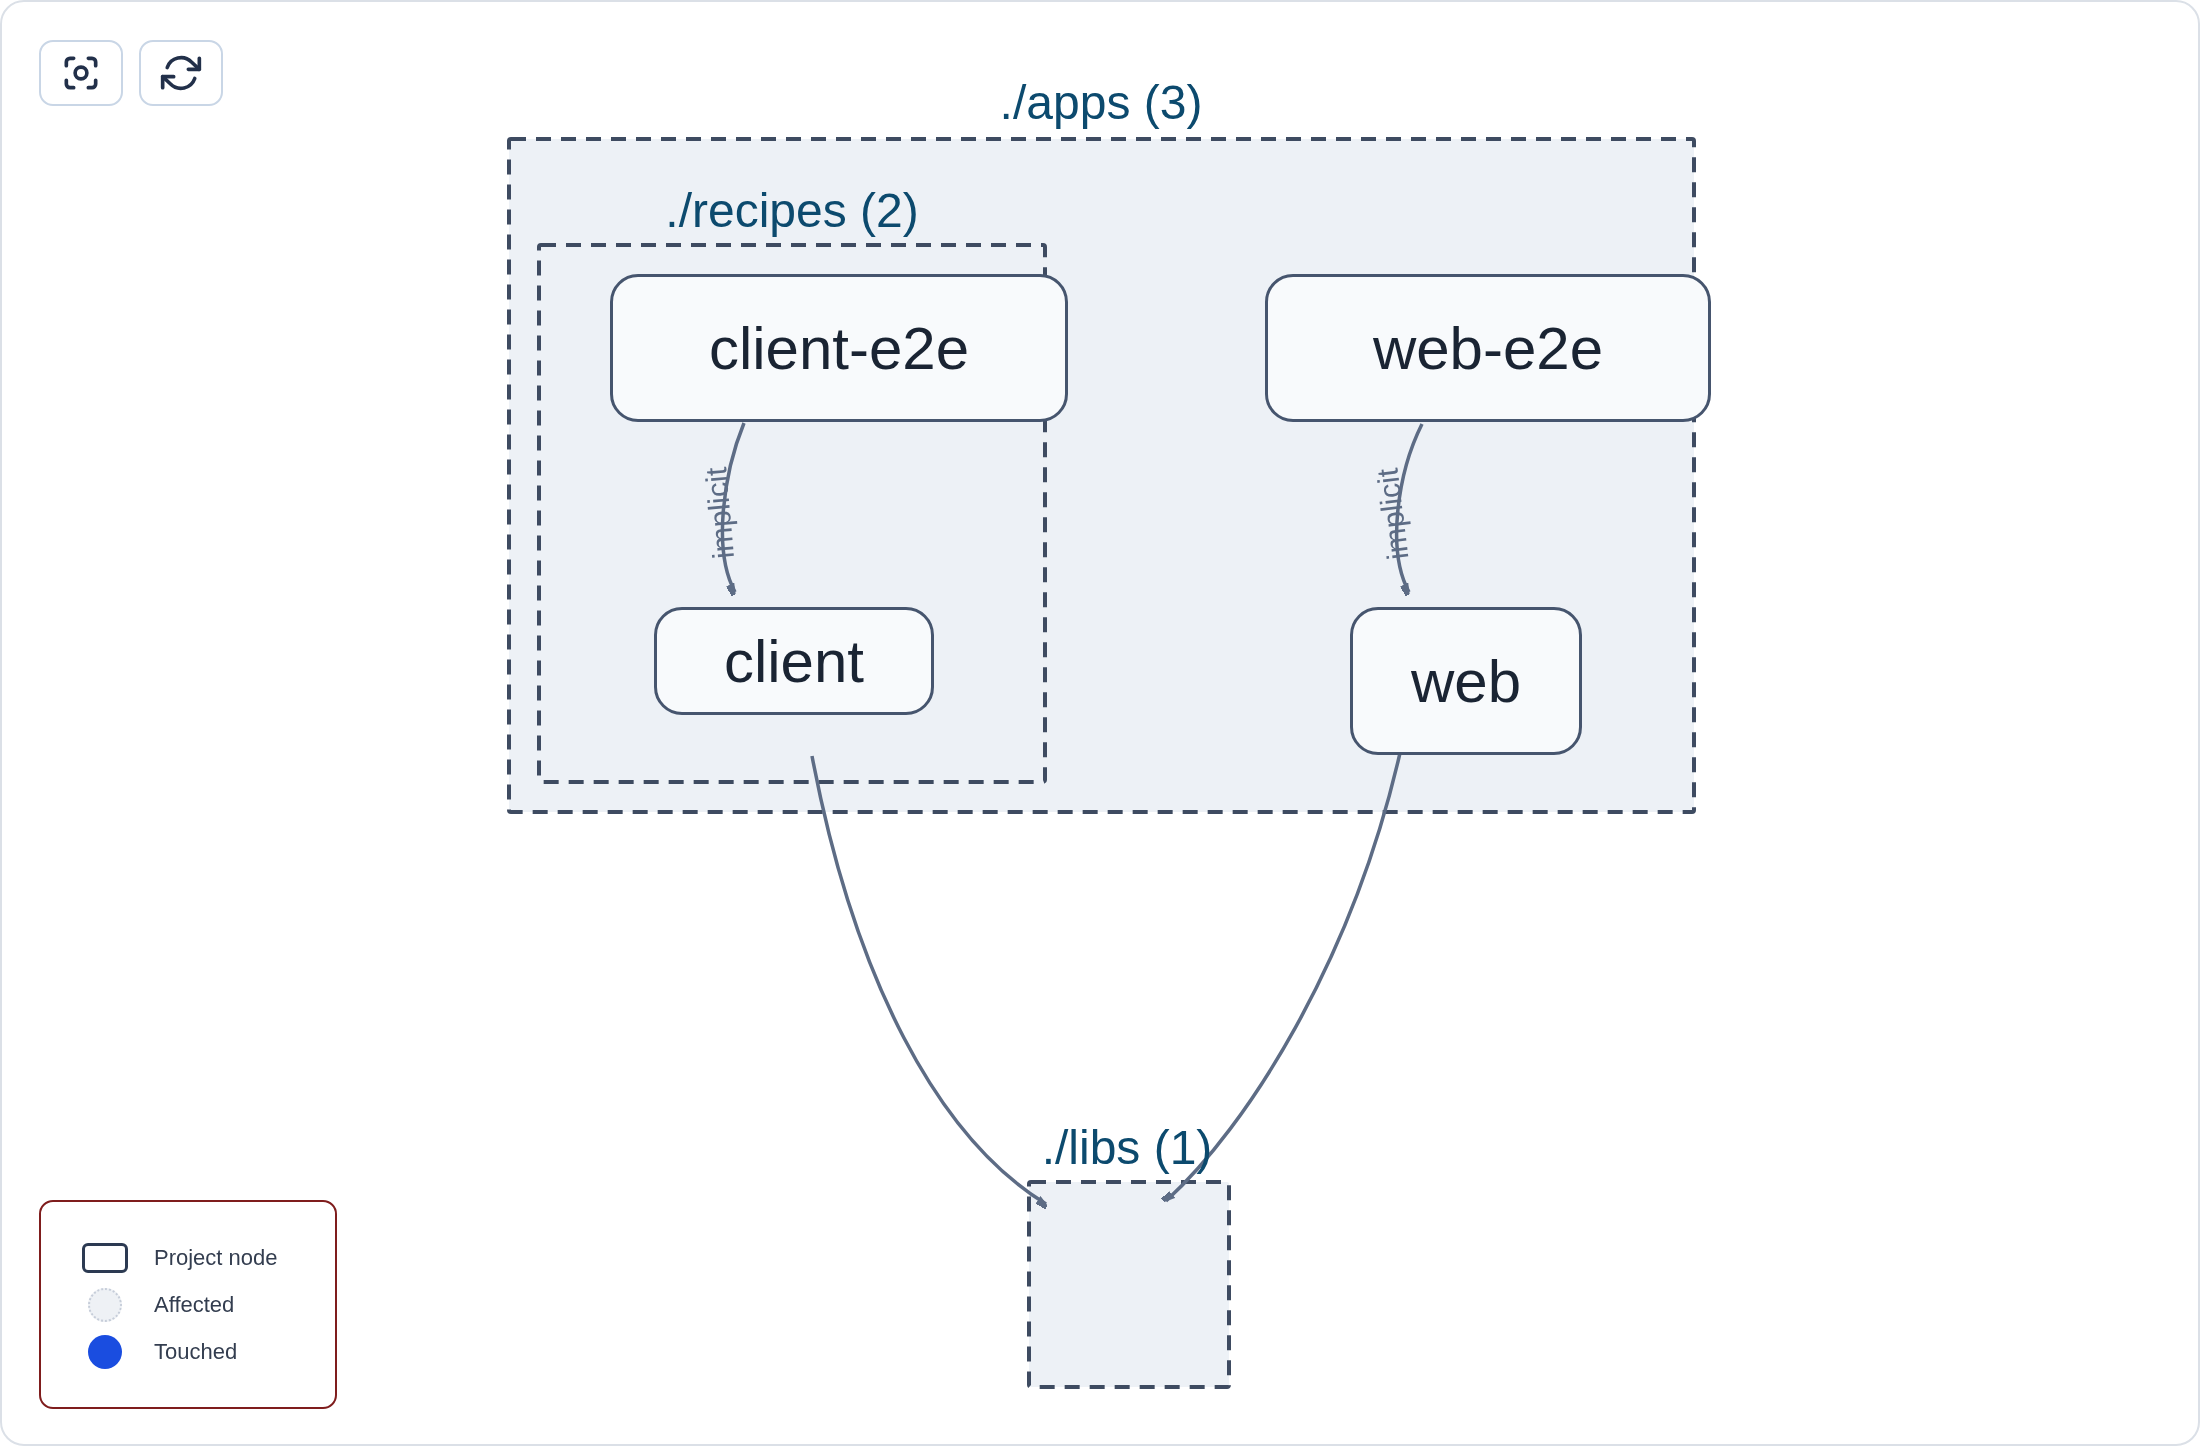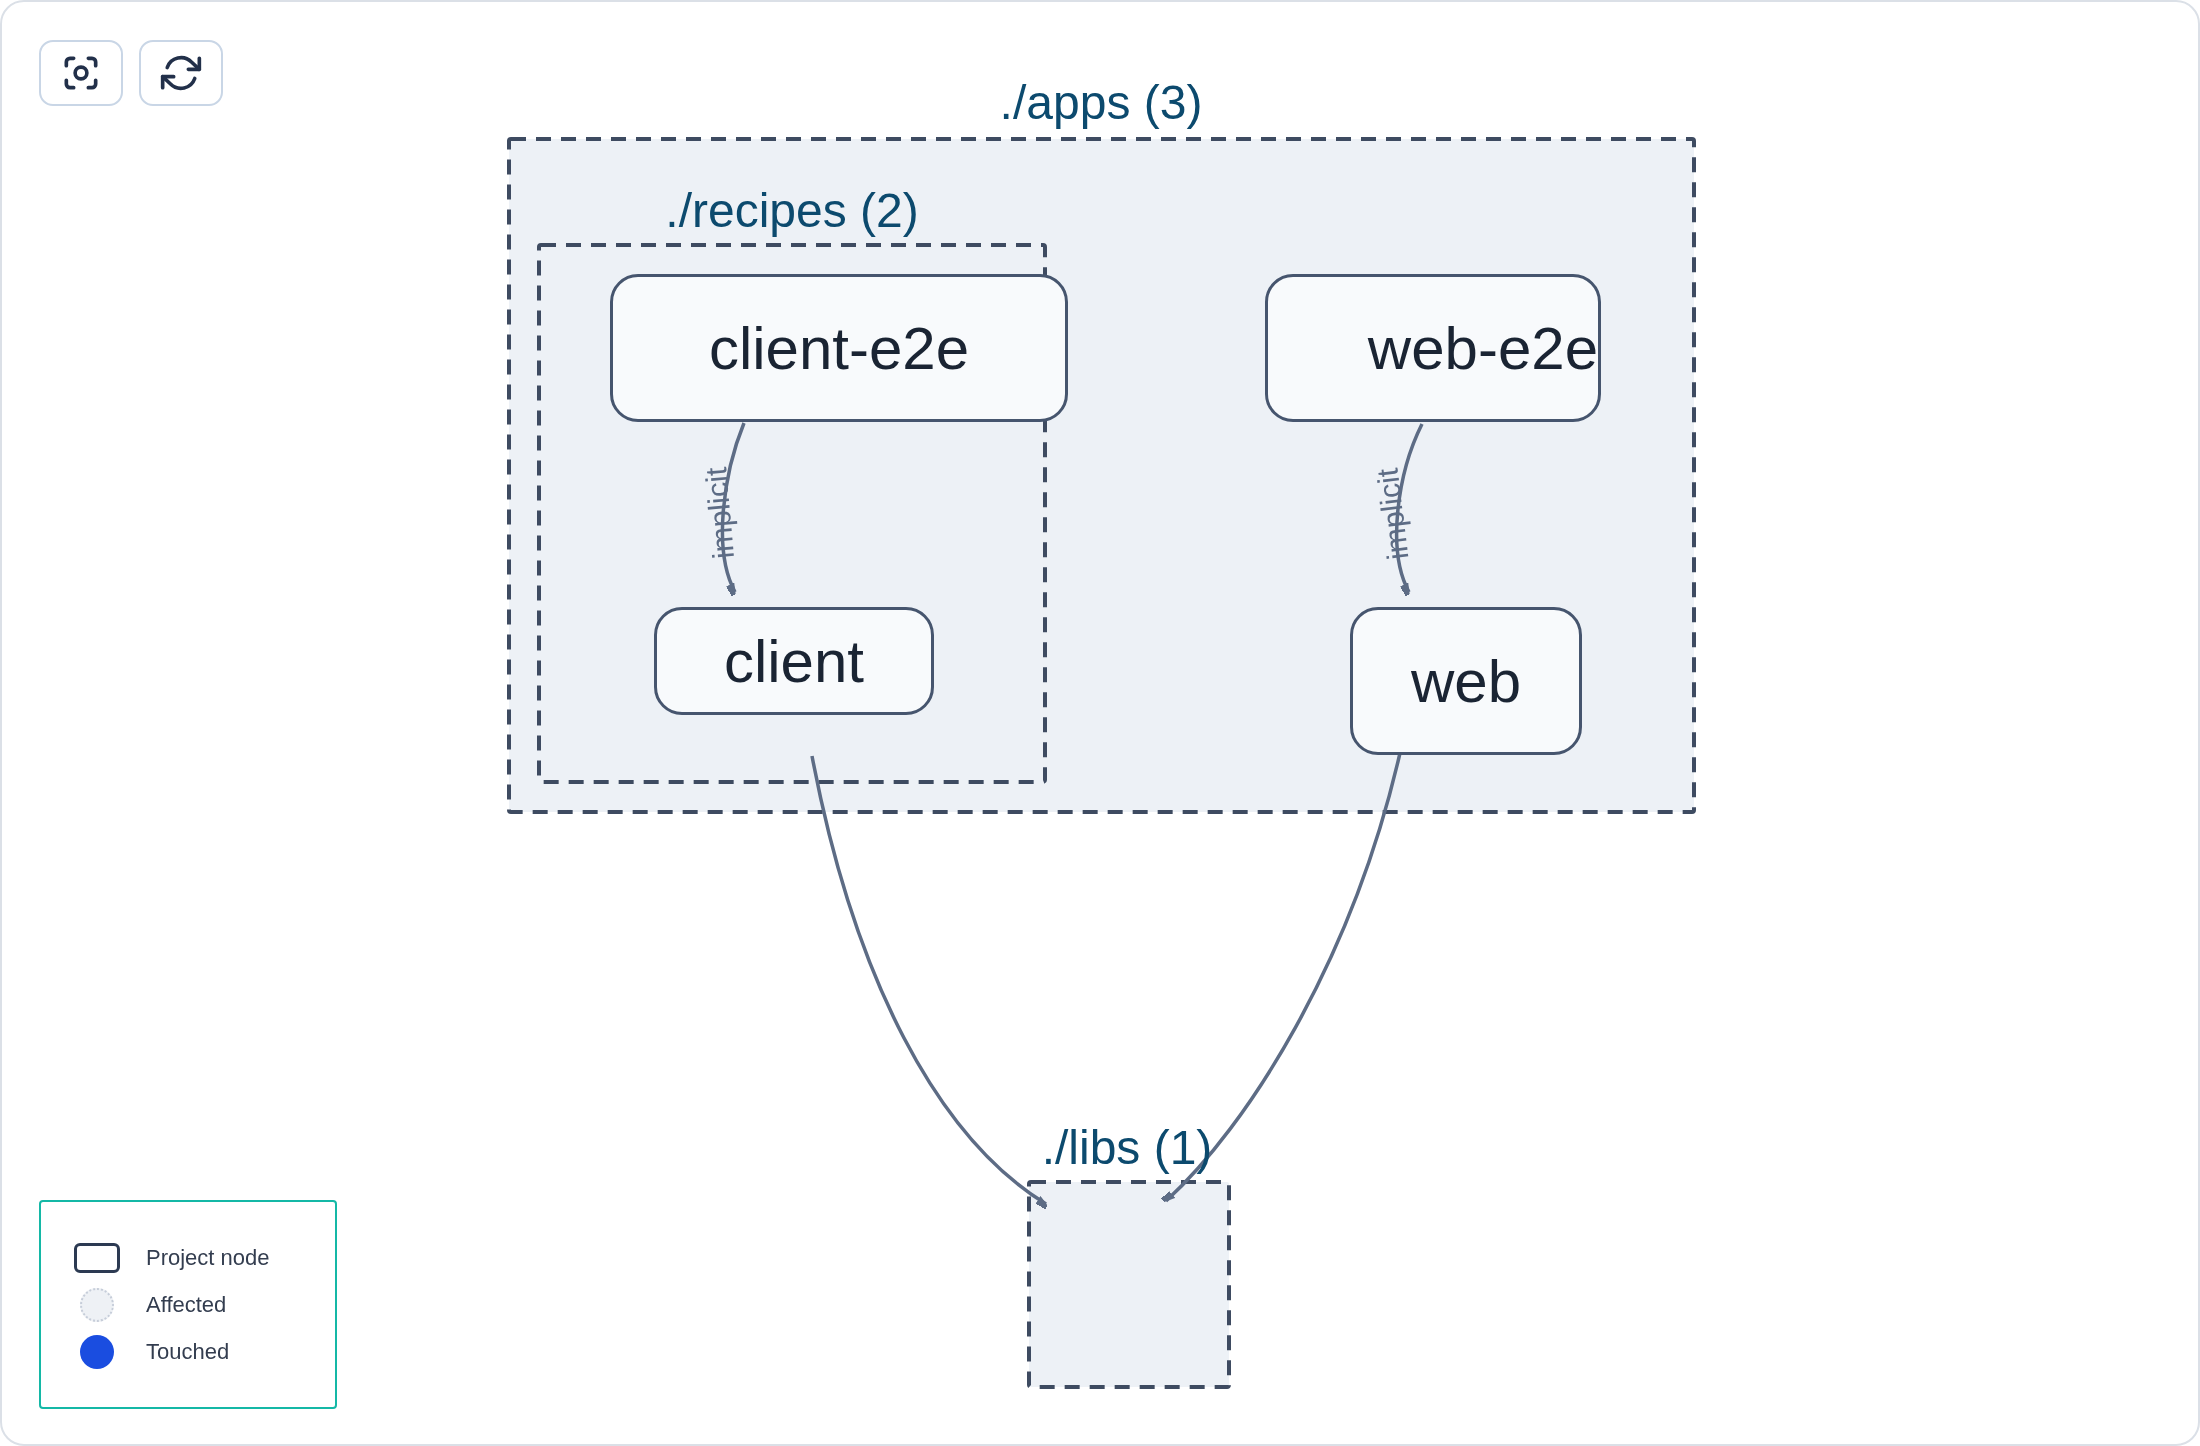--- a/index.html
+++ b/index.html
@@ -27,22 +27,22 @@
   .node-touched { background:#2063ec; border-color:#2c3a52; color:#ffffff; border-radius:26px; }
   .toolbar { position:absolute; left:37px; top:38px; z-index:5; display:flex; gap:16px; }
   .tool-btn {
     width:84px; height:66px; background:#ffffff; border:2px solid #c9d6e6;
     border-radius:14px; display:flex; align-items:center; justify-content:center; cursor:pointer;
   }
   .tool-btn svg { width:44px; height:44px; stroke:#22304a; stroke-width:2; fill:none;
     stroke-linecap:round; stroke-linejoin:round; }
   .legend {
     position:absolute; left:37px; top:1198px; width:298px; height:209px; z-index:5;
-    background:#ffffff; border:2px solid #14b8a6; border-radius:4px;
-    display:flex; flex-direction:column; justify-content:center; padding:10px 7px;
+    background:#ffffff; border:2px solid #7f1d1d; border-radius:14px;
+    display:flex; flex-direction:column; justify-content:center; padding:10px 15px;
   }
   .legend-row { display:flex; align-items:center; height:47px; }
   .legend-swatch-cell { width:70px; margin-left:26px; display:flex; align-items:center; }
   .sw-project { width:46px; height:30px; border:3px solid #2c3a52; border-radius:6px; background:#fff; }
   .sw-composite { width:34px; height:34px; border:3px dashed #2c3a52; border-radius:50%; background:#fff; margin-left:6px; }
   .sw-affected { width:34px; height:34px; border:2px dotted #c6cdd9; border-radius:50%; background:#eef1f5; margin-left:6px; }
   .sw-touched { width:34px; height:34px; border-radius:50%; background:#1a4de0; margin-left:6px; }
   .legend-text { font-size:22px; color:#333d4f; margin-left:2px; }
 </style>
 </head>
@@ -70,21 +70,21 @@
   <div class="grp-label" style="left:1099px; top:61px;">./apps (3)</div>
   <div class="grp-label" style="left:790px; top:169px;">./recipes (2)</div>
   <div class="grp-label" style="left:1125px; top:1106px;">./libs (1)</div>
 
   <span class="edge-label" style="left:718px; top:511px; transform:translate(-50%,-50%) rotate(-95deg);">implicit</span>
   <span class="edge-label" style="left:1391px; top:512px; transform:translate(-50%,-50%) rotate(-97deg);">implicit</span>
 
   <div class="node" style="left:566px; top:272px; width:458px; height:148px;margin-left:42px;">
     <span>client-e2e</span>
   </div>
-  <div class="node" style="left:1263px; top:272px; width:336px; height:148px;justify-content:flex-end;">
+  <div class="node" style="left:1263px; top:272px; width:446px; height:148px;">
     <span>web-e2e</span>
   </div>
   <div class="node" style="left:652px; top:605px; width:280px; height:108px;">
     <span>client</span>
   </div>
   <div class="node" style="left:1348px; top:605px; width:232px; height:148px;">
     <span>web</span>
   </div>
 
   <div class="toolbar">

